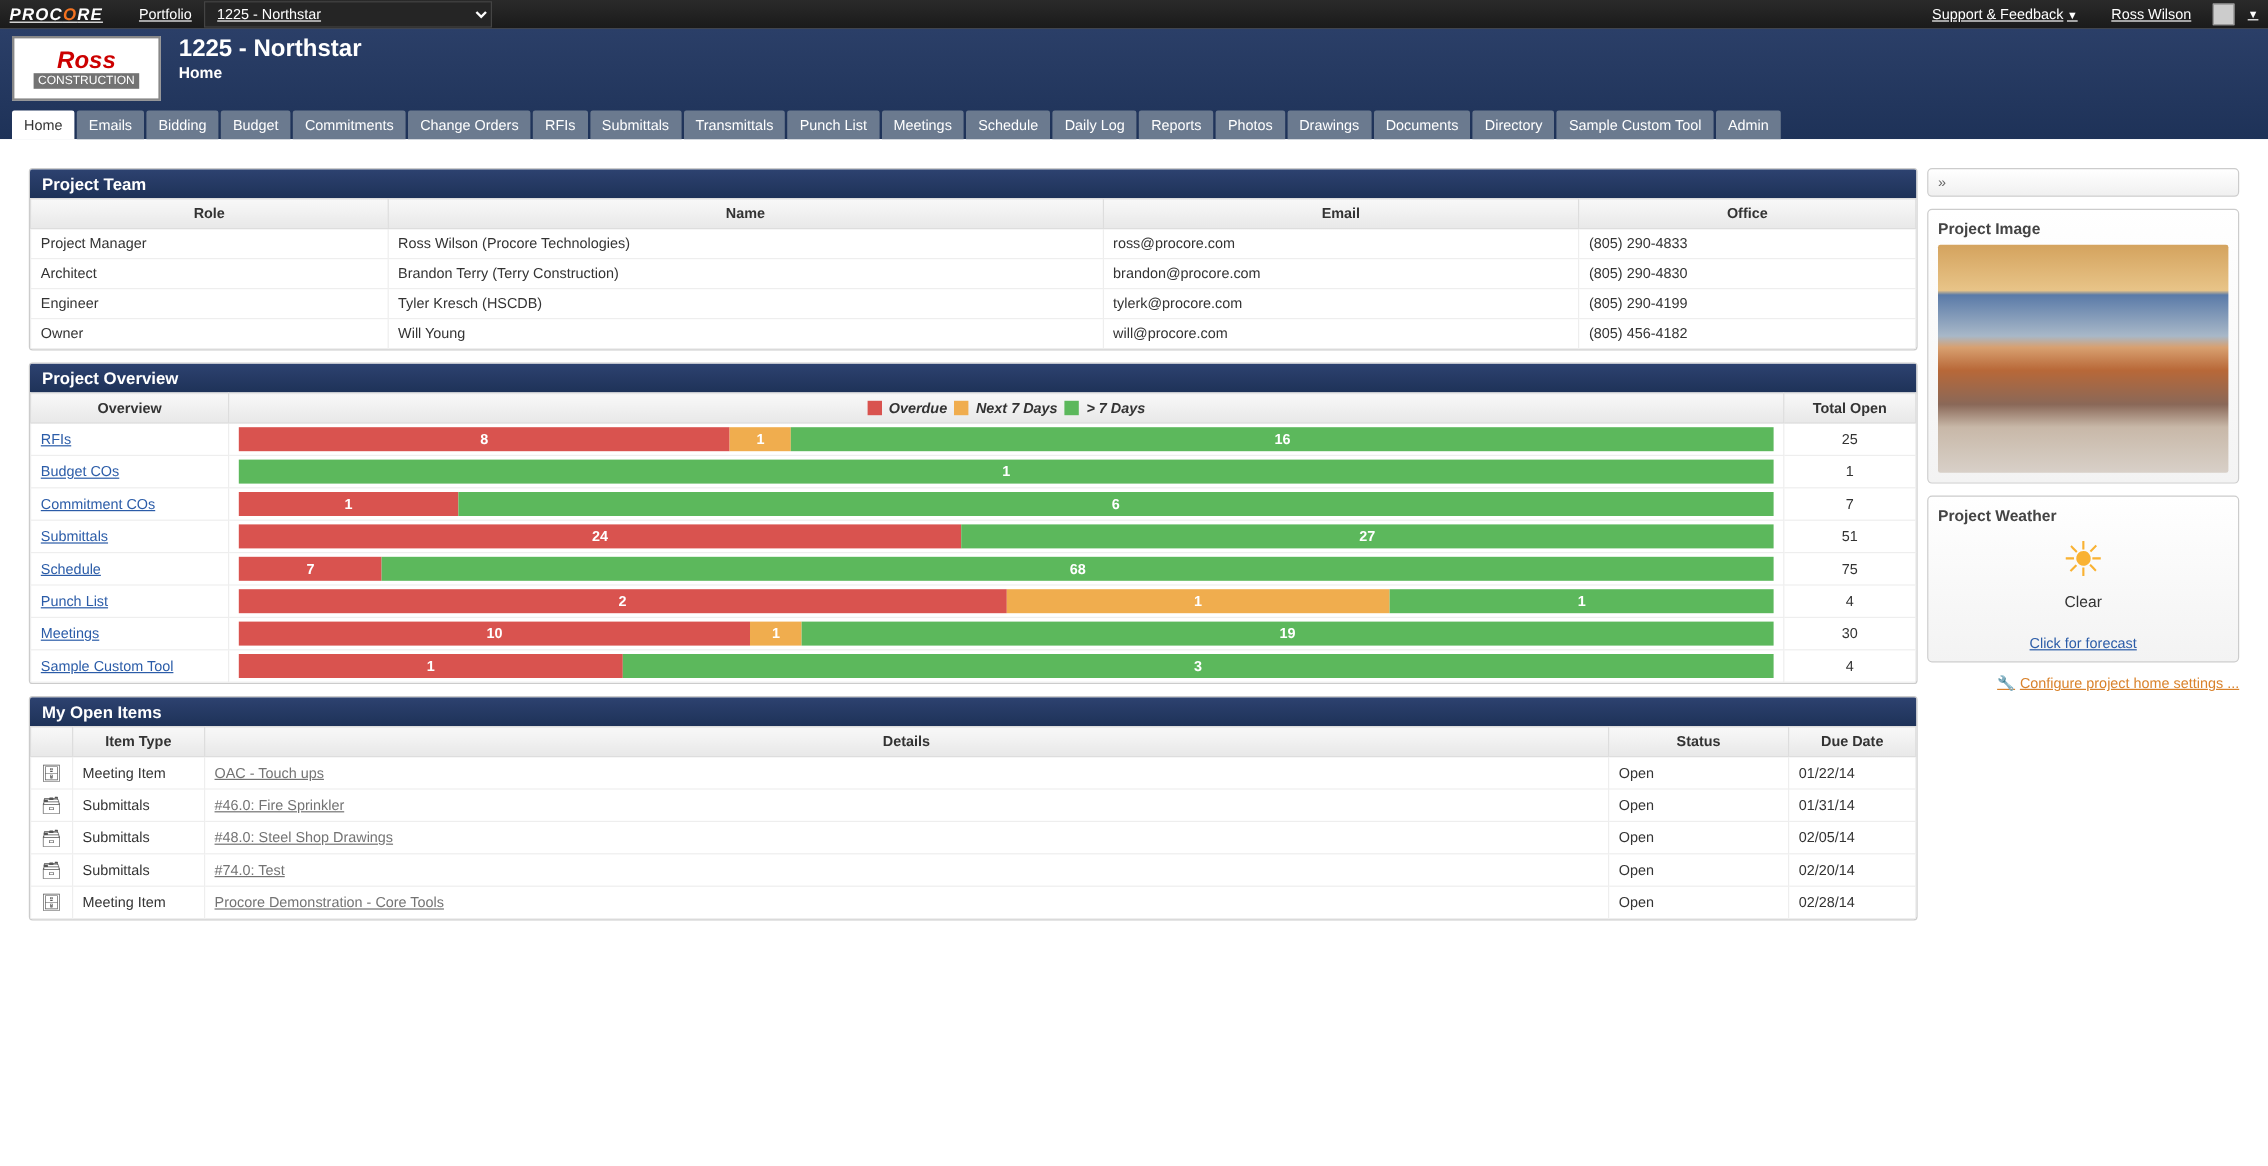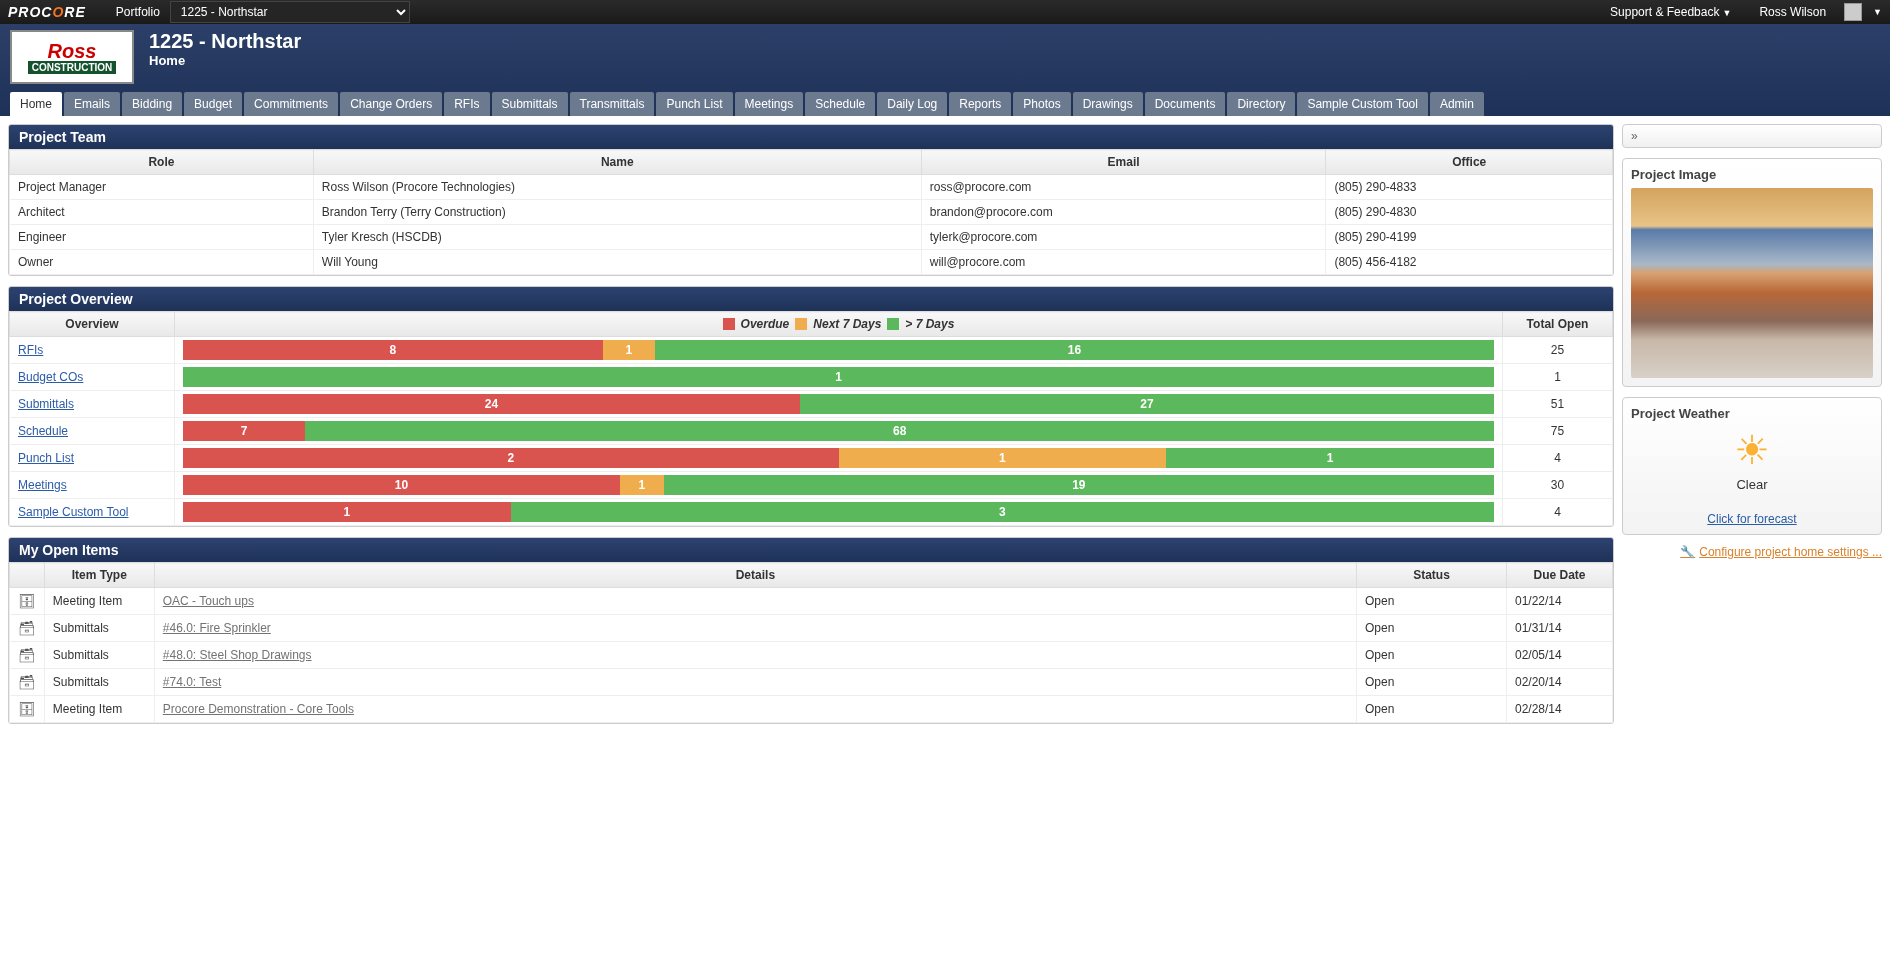--- a/index.html
+++ b/index.html
@@ -1,39 +1,39 @@
 <!DOCTYPE html>
 <html><head>
 <meta charset="utf-8">
 <style>
 * { box-sizing: border-box; margin: 0; padding: 0; }
 body { font-family: Arial, Helvetica, sans-serif; font-size: 12px; background: #fff; color: #333; }
 
-.topbar { background: linear-gradient(#2a2a2a, #1a1a1a); height: 24px; display: flex; align-items: center; padding: 0 8px; color: #fff; font-size: 12px; }
+.topbar { background: linear-gradient(#2a2a2a, #1a1a1a); height: 24px; display: flex; align-items: center; padding: 0 8px; color: #fff; font-size: 12px; text-decoration: underline; }
 .topbar .logo { font-weight: bold; letter-spacing: 1px; font-size: 14px; margin-right: 20px; font-style: italic; }
 .topbar .logo .orange { color: #f47321; }
 .topbar-link { color: #fff; text-decoration: none; padding: 0 10px; cursor: pointer; }
 .topbar-select { background: #252525; border: 1px solid #444; color: #fff; padding: 2px 6px; font-size: 12px; width: 240px; cursor: pointer; }
 .topbar-right { margin-left: auto; display: flex; align-items: center; gap: 8px; }
 .caret-down { font-size: 9px; margin-left: 3px; }
 .avatar { width: 18px; height: 18px; background: #ccc; border: 1px solid #999; }
 
 .header { background: linear-gradient(#2b3f68, #1e3258); padding: 6px 10px 0 10px; }
 .header-inner { display: flex; align-items: flex-start; gap: 15px; }
 .company-logo { background: #fff; border: 2px solid #888; padding: 2px 6px; width: 124px; height: 54px; display:flex; flex-direction:column; align-items:center; justify-content:center; }
 .company-logo .ross { color: #c00; font-weight: bold; font-style: italic; font-size: 20px; line-height:1; }
-.company-logo .constr { background:#14532d; color:#fff; font-size:10px; padding:1px 4px; font-weight:bold; }
+.company-logo .constr { background:#737373; color:#fff; font-size:10px; padding:1px 4px; font-weight:normal; }
 .header-text h1 { color: #fff; font-size: 20px; font-weight: bold; }
 .header-text .breadcrumb { color: #fff; font-size: 13px; font-weight: bold; }
 
 .tabs { display: flex; margin-top: 8px; gap: 2px; flex-wrap: wrap; }
 .tab { background: #6b7a8f; color: #fff; padding: 5px 10px; font-size: 12px; cursor: pointer; border-radius: 2px 2px 0 0; }
 .tab.active { background: #fff; color: #333; }
 
-.page { display: flex; padding: 8px; gap: 8px; background:#fff; }
+.page { display: flex; padding: 24px; gap: 8px; background:#fff; }
 .main-col { flex: 1; }
 .side-col { width: 260px; }
 
 .panel { border: 1px solid #ccc; margin-bottom: 10px; border-radius: 3px; overflow:hidden; }
 .panel-header { background: linear-gradient(#2d4270, #1e3258); color: #fff; font-weight: bold; font-size: 14px; padding: 4px 10px; }
 .panel-body { padding: 0; }
 
 table.grid { width: 100%; border-collapse: collapse; font-size: 12px; }
 table.grid th { background: linear-gradient(#f8f8f8, #e8e8e8); border: 1px solid #ddd; padding: 5px 8px; font-weight: bold; color:#333; }
 table.grid td { border: 1px solid #eee; padding: 5px 8px; }
@@ -215,20 +215,30 @@
               <tr>
                 <td class="ov-label"><a>Budget COs</a></td>
                 <td>
                   <div class="bar">
                     <div class="seg green" style="flex: 1 1 0%;">1</div>
                   </div>
                 </td>
                 <td class="ov-total">1</td>
               </tr>
               <tr>
+                <td class="ov-label"><a>Commitment COs</a></td>
+                <td>
+                  <div class="bar">
+                    <div class="seg red" style="flex: 0.142857 1 0%;">1</div>
+                    <div class="seg green" style="flex: 0.857143 1 0%;">6</div>
+                  </div>
+                </td>
+                <td class="ov-total">7</td>
+              </tr>
+              <tr>
                 <td class="ov-label"><a>Submittals</a></td>
                 <td>
                   <div class="bar">
                     <div class="seg red" style="flex: 0.470588 1 0%;">24</div>
                     <div class="seg green" style="flex: 0.529412 1 0%;">27</div>
                   </div>
                 </td>
                 <td class="ov-total">51</td>
               </tr>
               <tr>

